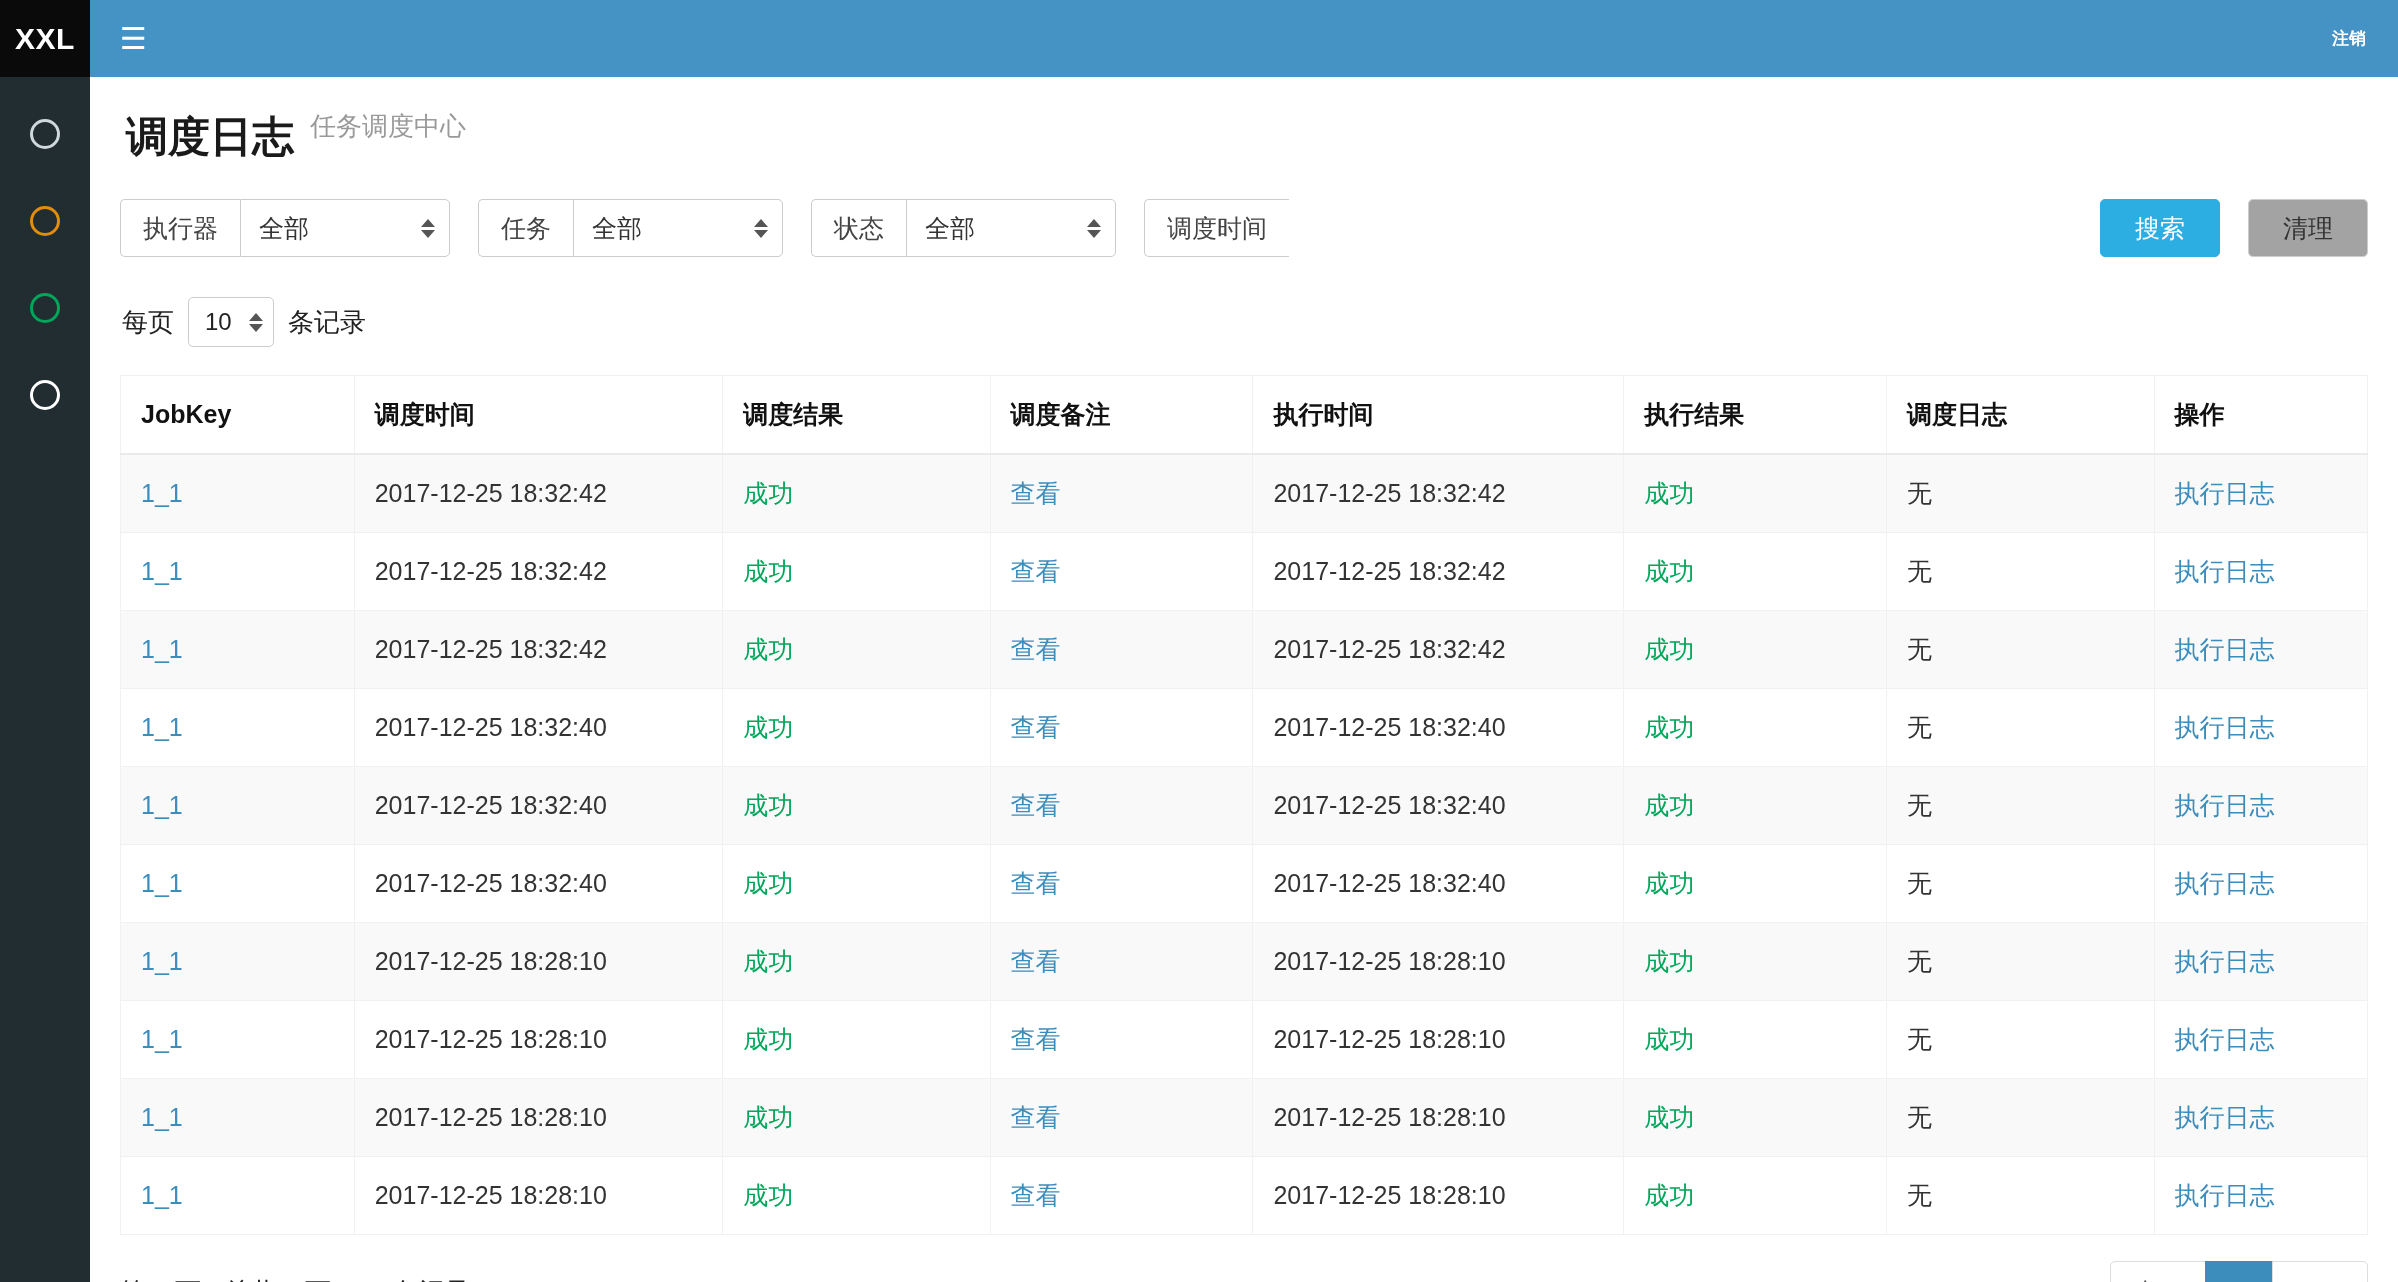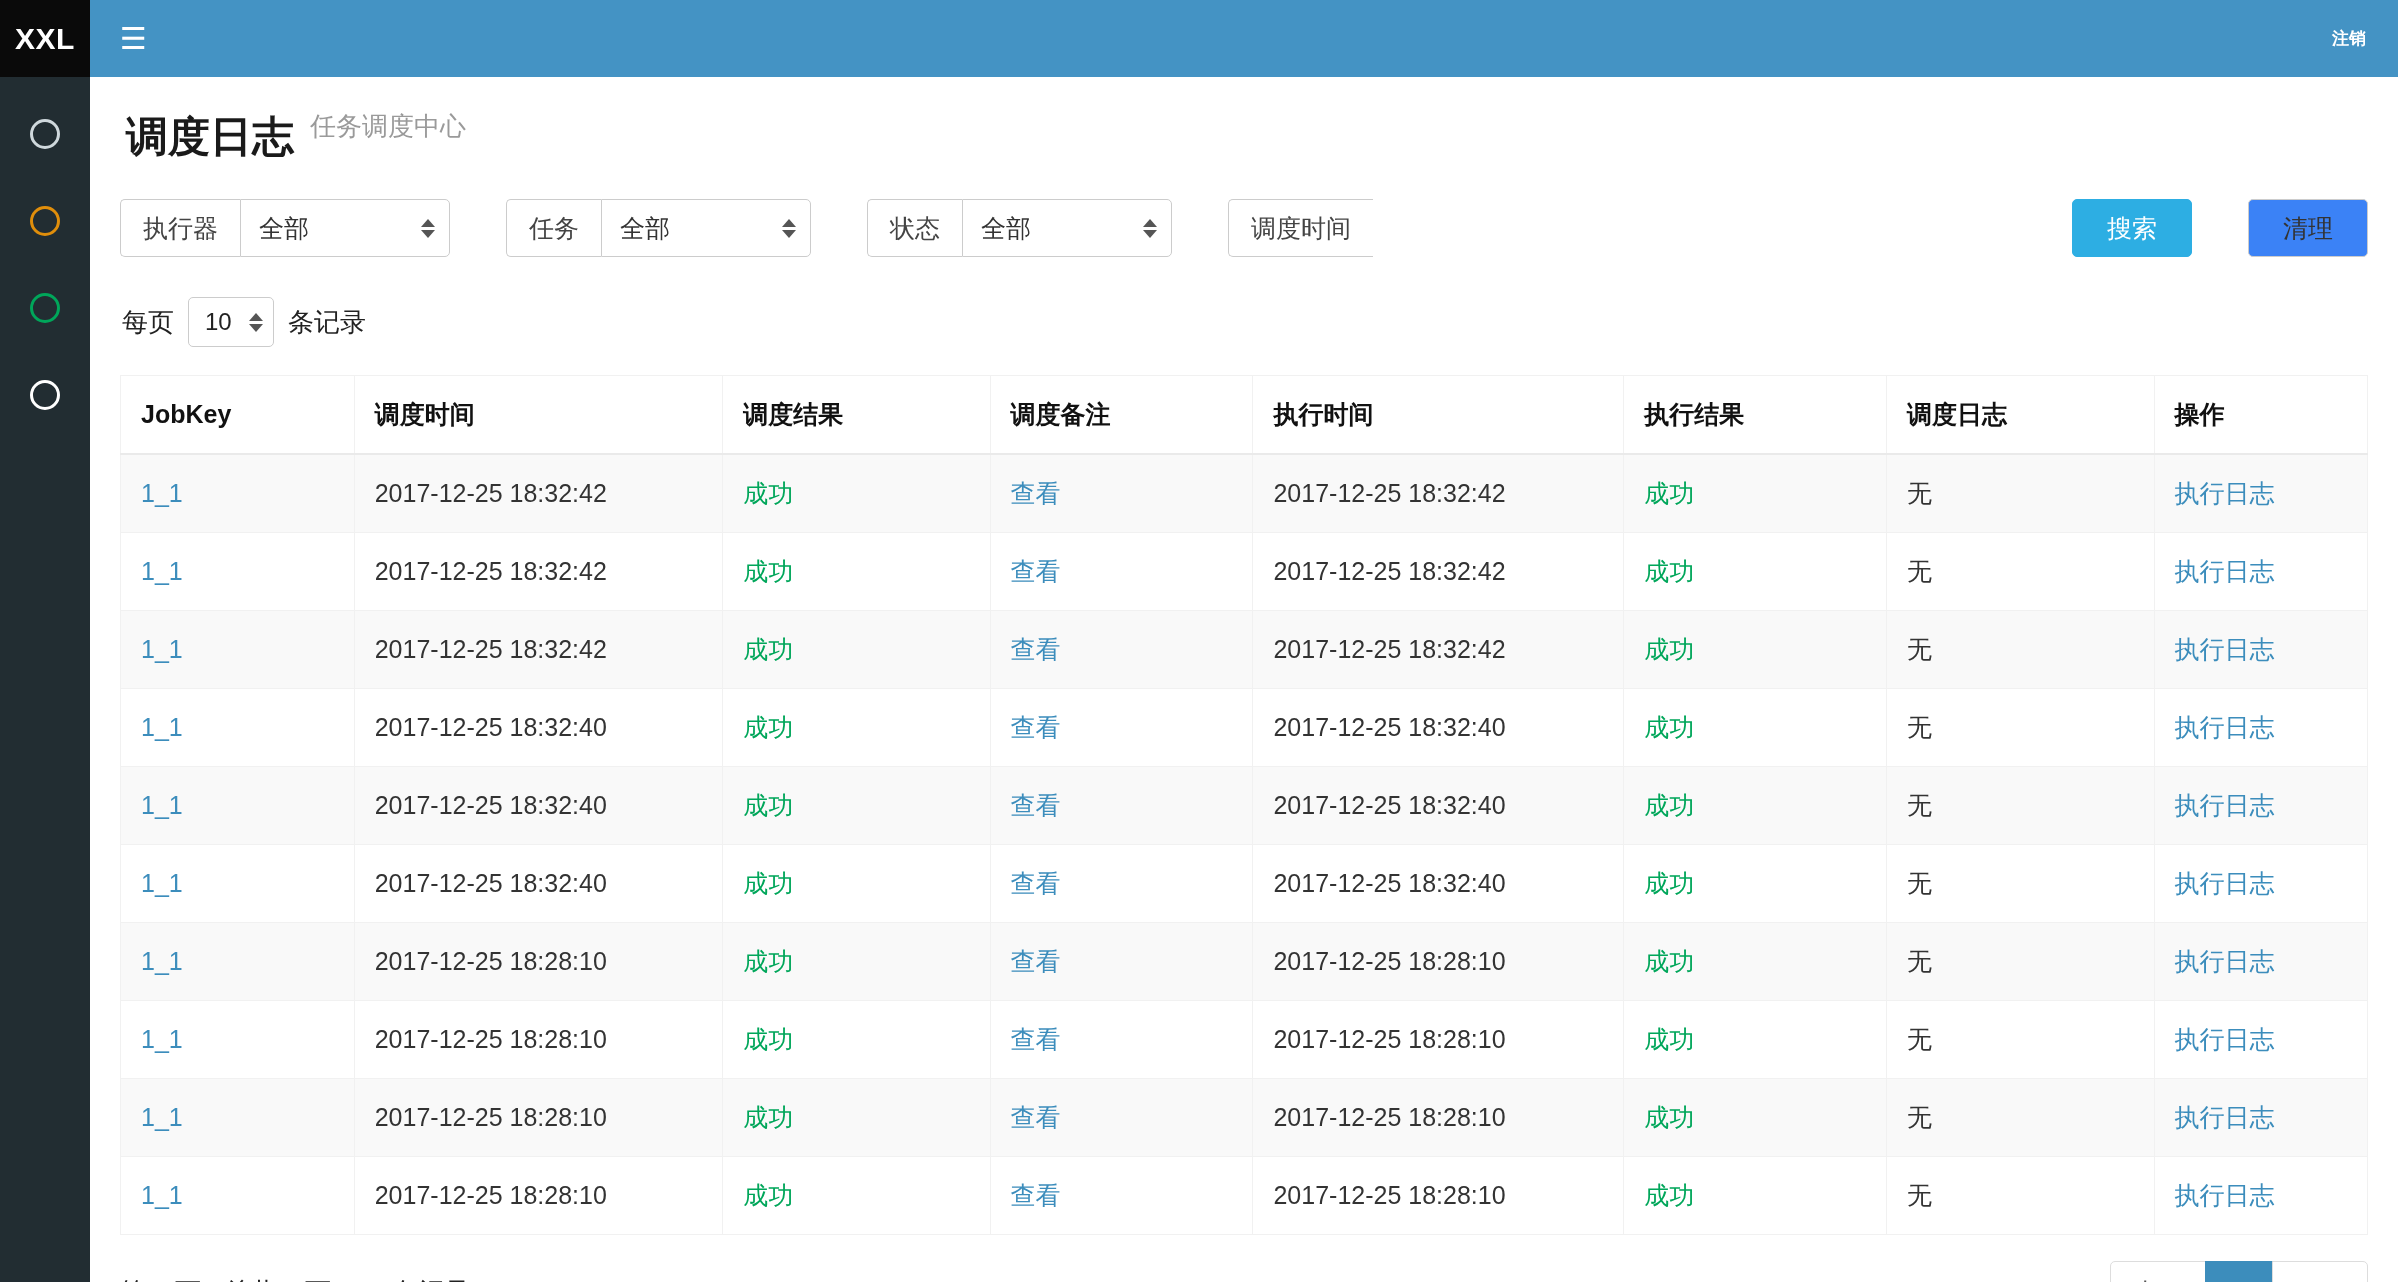--- a/index.html
+++ b/index.html
@@ -49,21 +49,21 @@
   
   .main {
     position: absolute; top: 77px; left: 90px; width: 2308px; height: 1205px;
     background: #ffffff; padding: 28px 30px 0 30px;
   }
   .page-head { margin: 4px 0 34px 6px; display: flex; align-items: flex-start; gap: 16px; }
   .page-title { font-size: 42px; font-weight: bold; color: #1a1a1a; }
   .page-subtitle { font-size: 26px; color: #9a9a9a; }
 
   
-  .filters { display: flex; align-items: center; gap: 56px; margin-bottom: 40px; justify-content: flex-end; }
+  .filters { display: flex; align-items: center; gap: 28px; margin-bottom: 40px; justify-content: flex-end; }
   .input-group { display: flex; align-items: stretch; height: 58px; }
   .addon {
     background: #fff; border: 1px solid #ccc; border-right: none;
     border-radius: 5px 0 0 5px; display: flex; align-items: center;
     padding: 0 22px; font-size: 25px; color: #444; white-space: nowrap;
   }
   .select-box {
     background: #fff; border: 1px solid #ccc; border-radius: 0 5px 5px 0;
     display: flex; align-items: center; padding: 0 14px 0 18px;
     font-size: 25px; color: #333; width: 210px; cursor: pointer;
@@ -80,21 +80,21 @@
     font-family: "Liberation Sans", "DejaVu Sans", sans-serif; outline: none;
   }
   .btn {
     height: 58px; border-radius: 5px; font-size: 25px; cursor: pointer;
     padding: 0 34px; font-family: inherit;
   }
   .btn-search {
     background: var(--search-button, #2daee3); color: #fff;
     border: 1px solid var(--search-button, #2daee3);
   }
-  .btn-clear { background: #3b82f6; color: #333; border: 1px solid #ccc; }
+  .btn-clear { background: #a3a3a3; color: #333; border: 1px solid #ccc; }
 
   
   .page-size { display: flex; align-items: center; gap: 14px; margin: 0 0 28px 2px; font-size: 26px; color: #222; }
   .small-select {
     width: 86px; height: 50px; border: 1px solid #ccc; border-radius: 5px;
     display: flex; align-items: center; padding: 0 10px 0 16px; font-size: 24px; cursor: pointer; background:#fff;
   }
   .small-select .val { flex: 1; }
 
   

